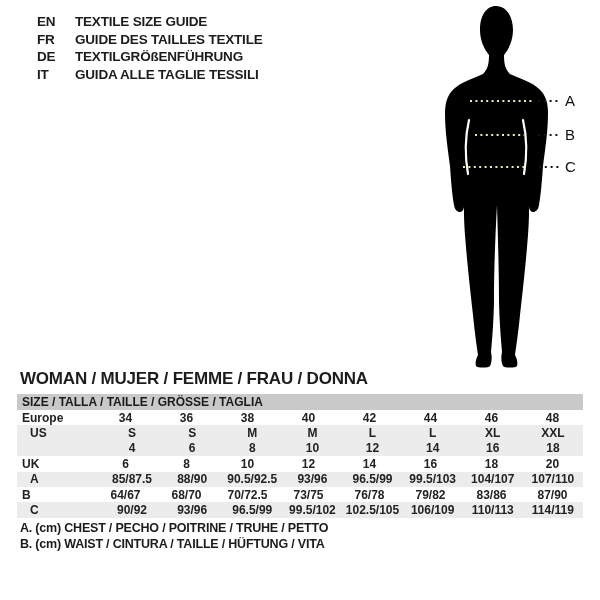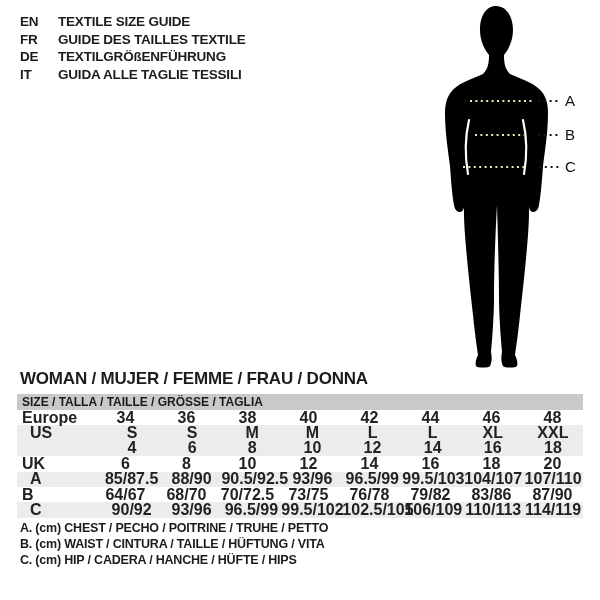--- a/index.html
+++ b/index.html
@@ -21,20 +21,21 @@
     top: 13px;
   }
   .lang-row {
     display: flex;
     height: 17.5px;
     align-items: center;
     font-size: 13.5px;
     font-weight: 700;
     letter-spacing: -0.2px;
     white-space: nowrap;
+    margin-left: 17px;
   }
   .lang-code { width: 38px; }
   .lang-label { }
 
   
   .figure-svg {
     position: absolute;
     left: 420px;
     top: 0;
   }
@@ -62,21 +63,21 @@
     background: #c9c9c9;
     font-size: 12px;
     padding-left: 5px;
     color: #1a1a1a;
     white-space: nowrap;
   }
   .t-row {
     display: flex;
     height: 15.4px;
     align-items: center;
-    font-size: 16px;
+    font-size: 12px;
     color: #222222;
   }
   .t-row.shaded { background: #ececec; padding-left: 8px; }
   .t-label { width: 78px; padding-left: 5px; text-align: left; }
   .t-cell { width: 61px; text-align: center; white-space: nowrap; }
 
   
   .legend {
     position: absolute;
     left: 20px;
@@ -251,16 +252,15 @@
           <span class="t-cell">106/109</span>
           <span class="t-cell">110/113</span>
           <span class="t-cell">114/119</span>
         </div>
       </div>
   </div>
 
   <div class="legend" id="legend-block">
       <div class="legend-line">A. (cm) CHEST / PECHO / POITRINE / TRUHE / PETTO</div>
       <div class="legend-line">B. (cm) WAIST / CINTURA / TAILLE / HÜFTUNG / VITA</div>
-      <div class="legend-line">C. (cm) HIP / CADERA / HANCHE / HÜFTE / HIPS</div>
     </div>
 
 </div>
 
 </body></html>

